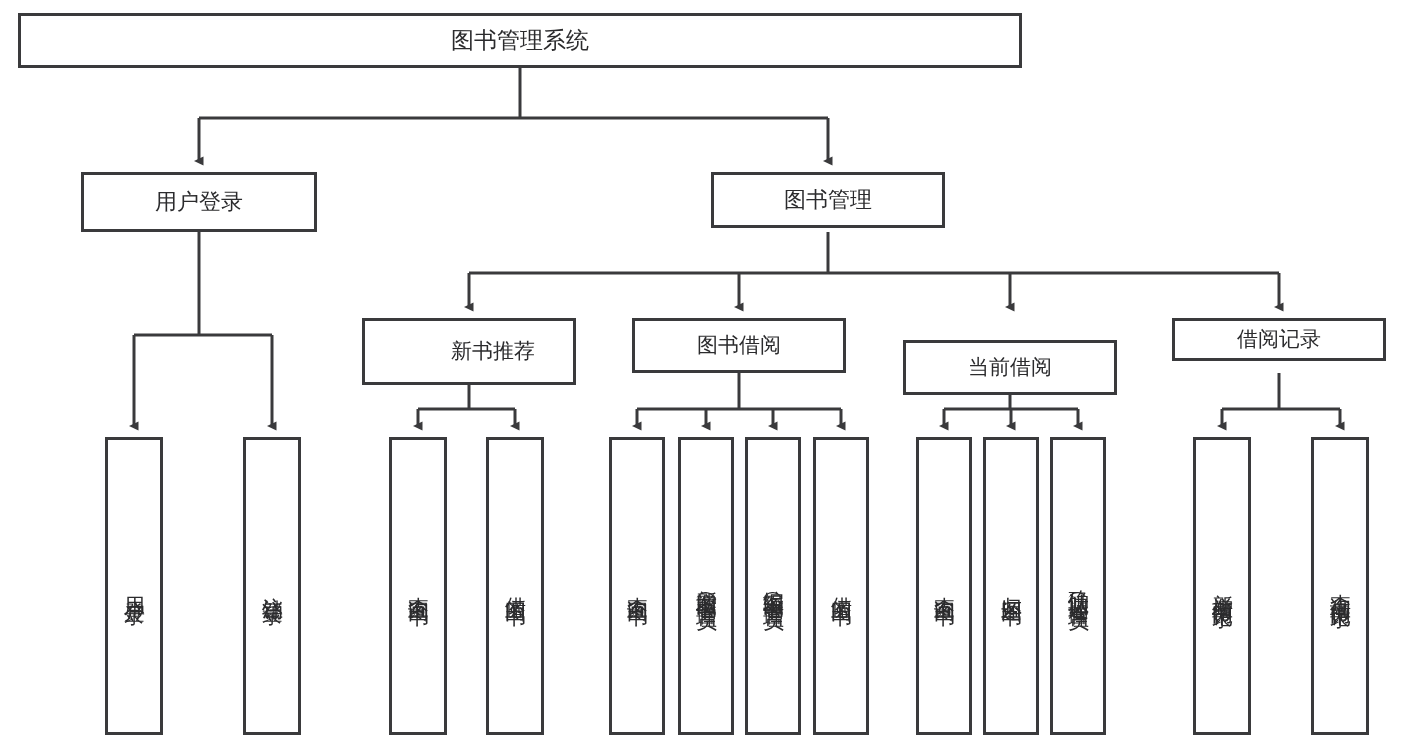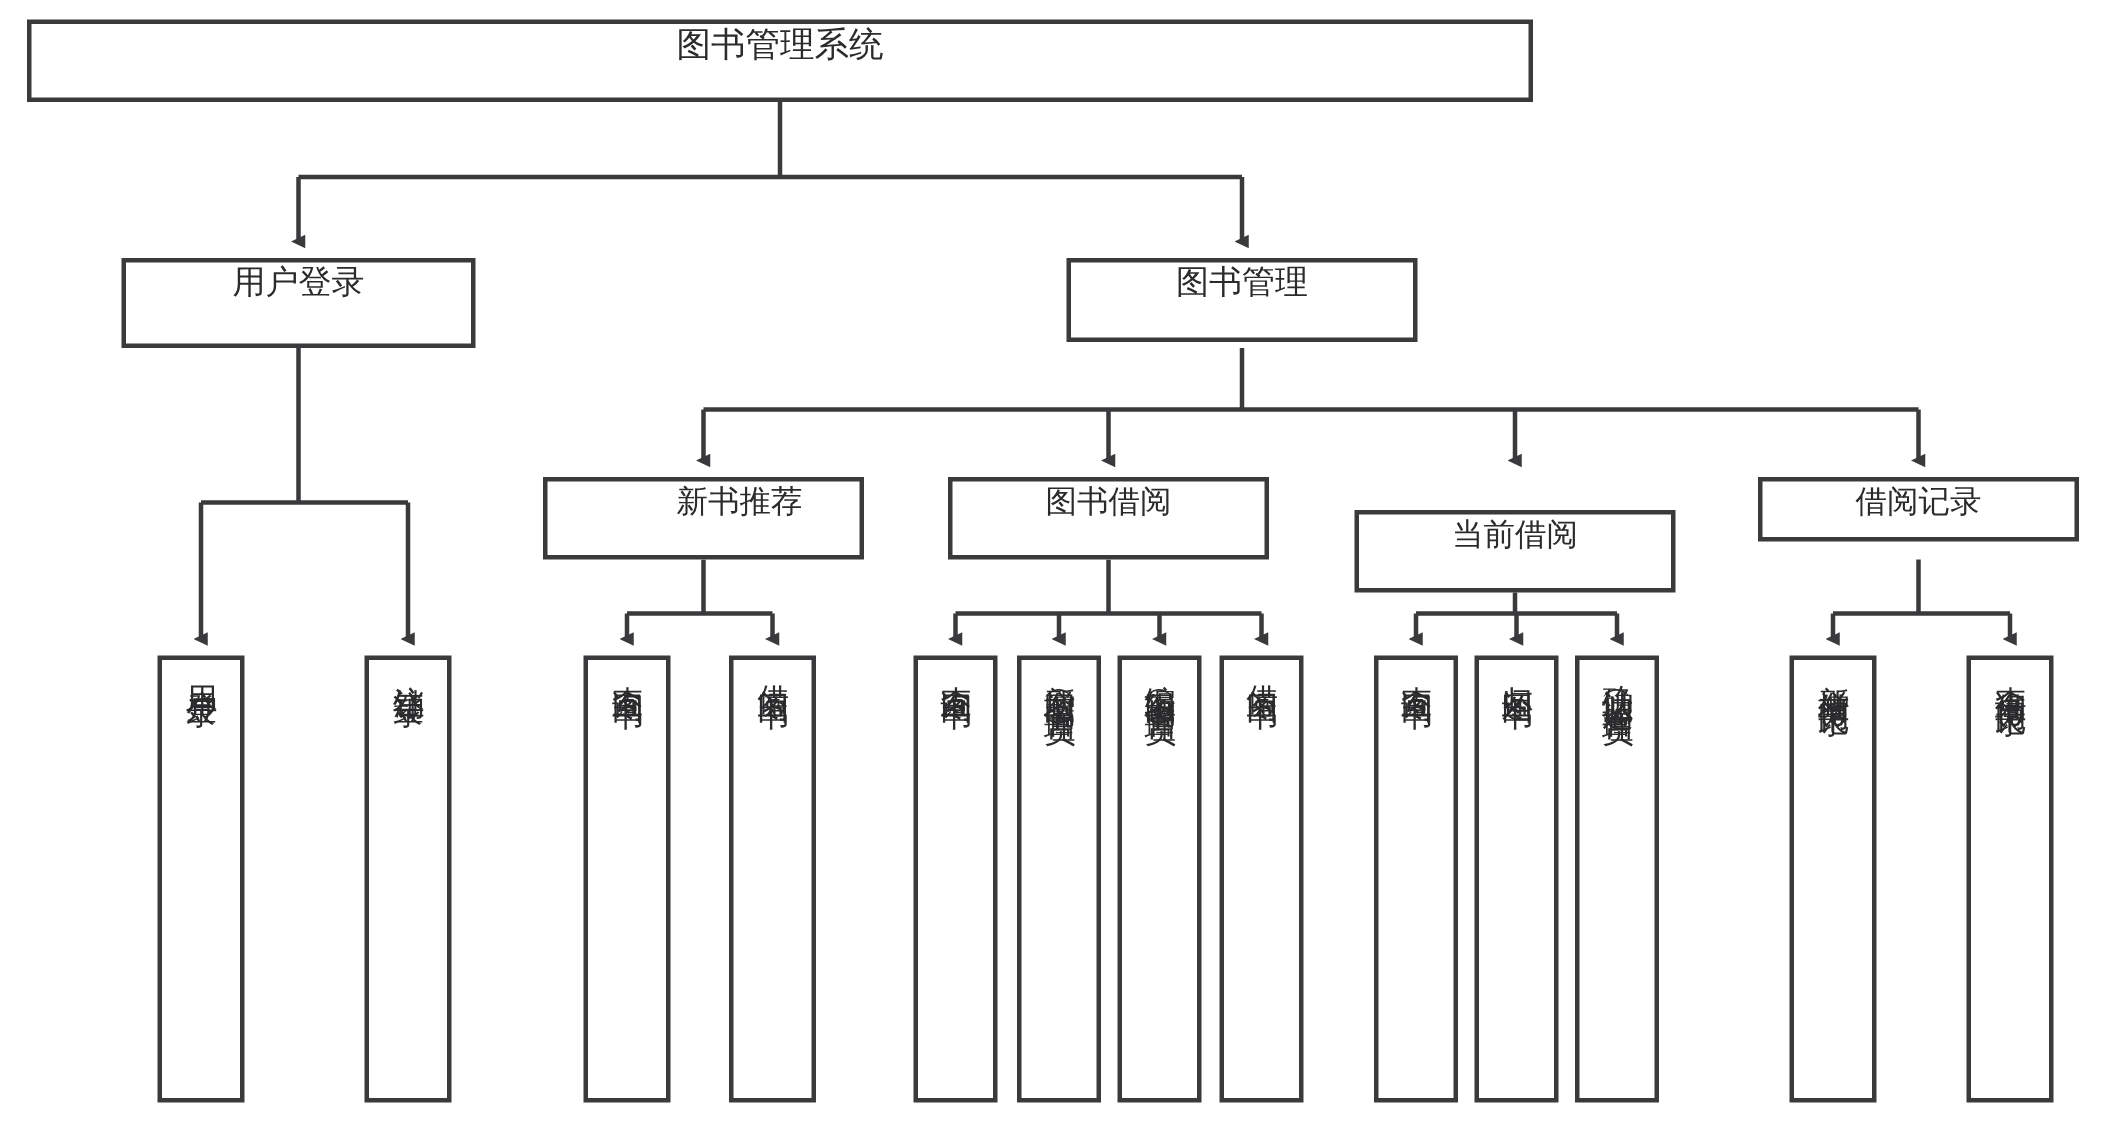--- a/index.html
+++ b/index.html
@@ -23,21 +23,21 @@
     width: 1405px;
     height: 747px;
     pointer-events: none;
   }
   .node {
     position: absolute;
     box-sizing: border-box;
     border: 3px solid #3a3a3c;
     background: #ffffff;
     display: flex;
-    align-items: flex-start;
+    align-items: center;
     justify-content: center;
     color: #2b2b2d;
     overflow: hidden;
   }
   .node.root  { font-size: 23px; }
   .node.lvl2  { font-size: 22px; }
   .node.lvl3  { font-size: 21px; }
   .node.leaf  { font-size: 21px; }
   .node .label {
     display: block;
@@ -113,21 +113,21 @@
   <div id="nodes-layer">
       <div class="node root" style="left: 18px; top: 13px; width: 1004px; height: 55px;">
         <span class="label">图书管理系统</span>
       </div>
       <div class="node lvl2" style="left: 81px; top: 172px; width: 236px; height: 60px;">
         <span class="label">用户登录</span>
       </div>
       <div class="node lvl2" style="left: 711px; top: 172px; width: 234px; height: 56px;">
         <span class="label">图书管理</span>
       </div>
-      <div class="node lvl3" style="left: 362px; top: 318px; width: 214px; height: 55px; padding-left: 48px;">
+      <div class="node lvl3" style="left: 362px; top: 318px; width: 214px; height: 67px; padding-left: 48px;">
         <span class="label">新书推荐</span>
       </div>
       <div class="node lvl3" style="left: 632px; top: 318px; width: 214px; height: 55px;">
         <span class="label">图书借阅</span>
       </div>
       <div class="node lvl3" style="left: 903px; top: 318px; width: 214px; height: 55px; margin-top: 22px;">
         <span class="label">当前借阅</span>
       </div>
       <div class="node lvl3" style="left: 1172px; top: 318px; width: 214px; height: 43px;">
         <span class="label">借阅记录</span>

